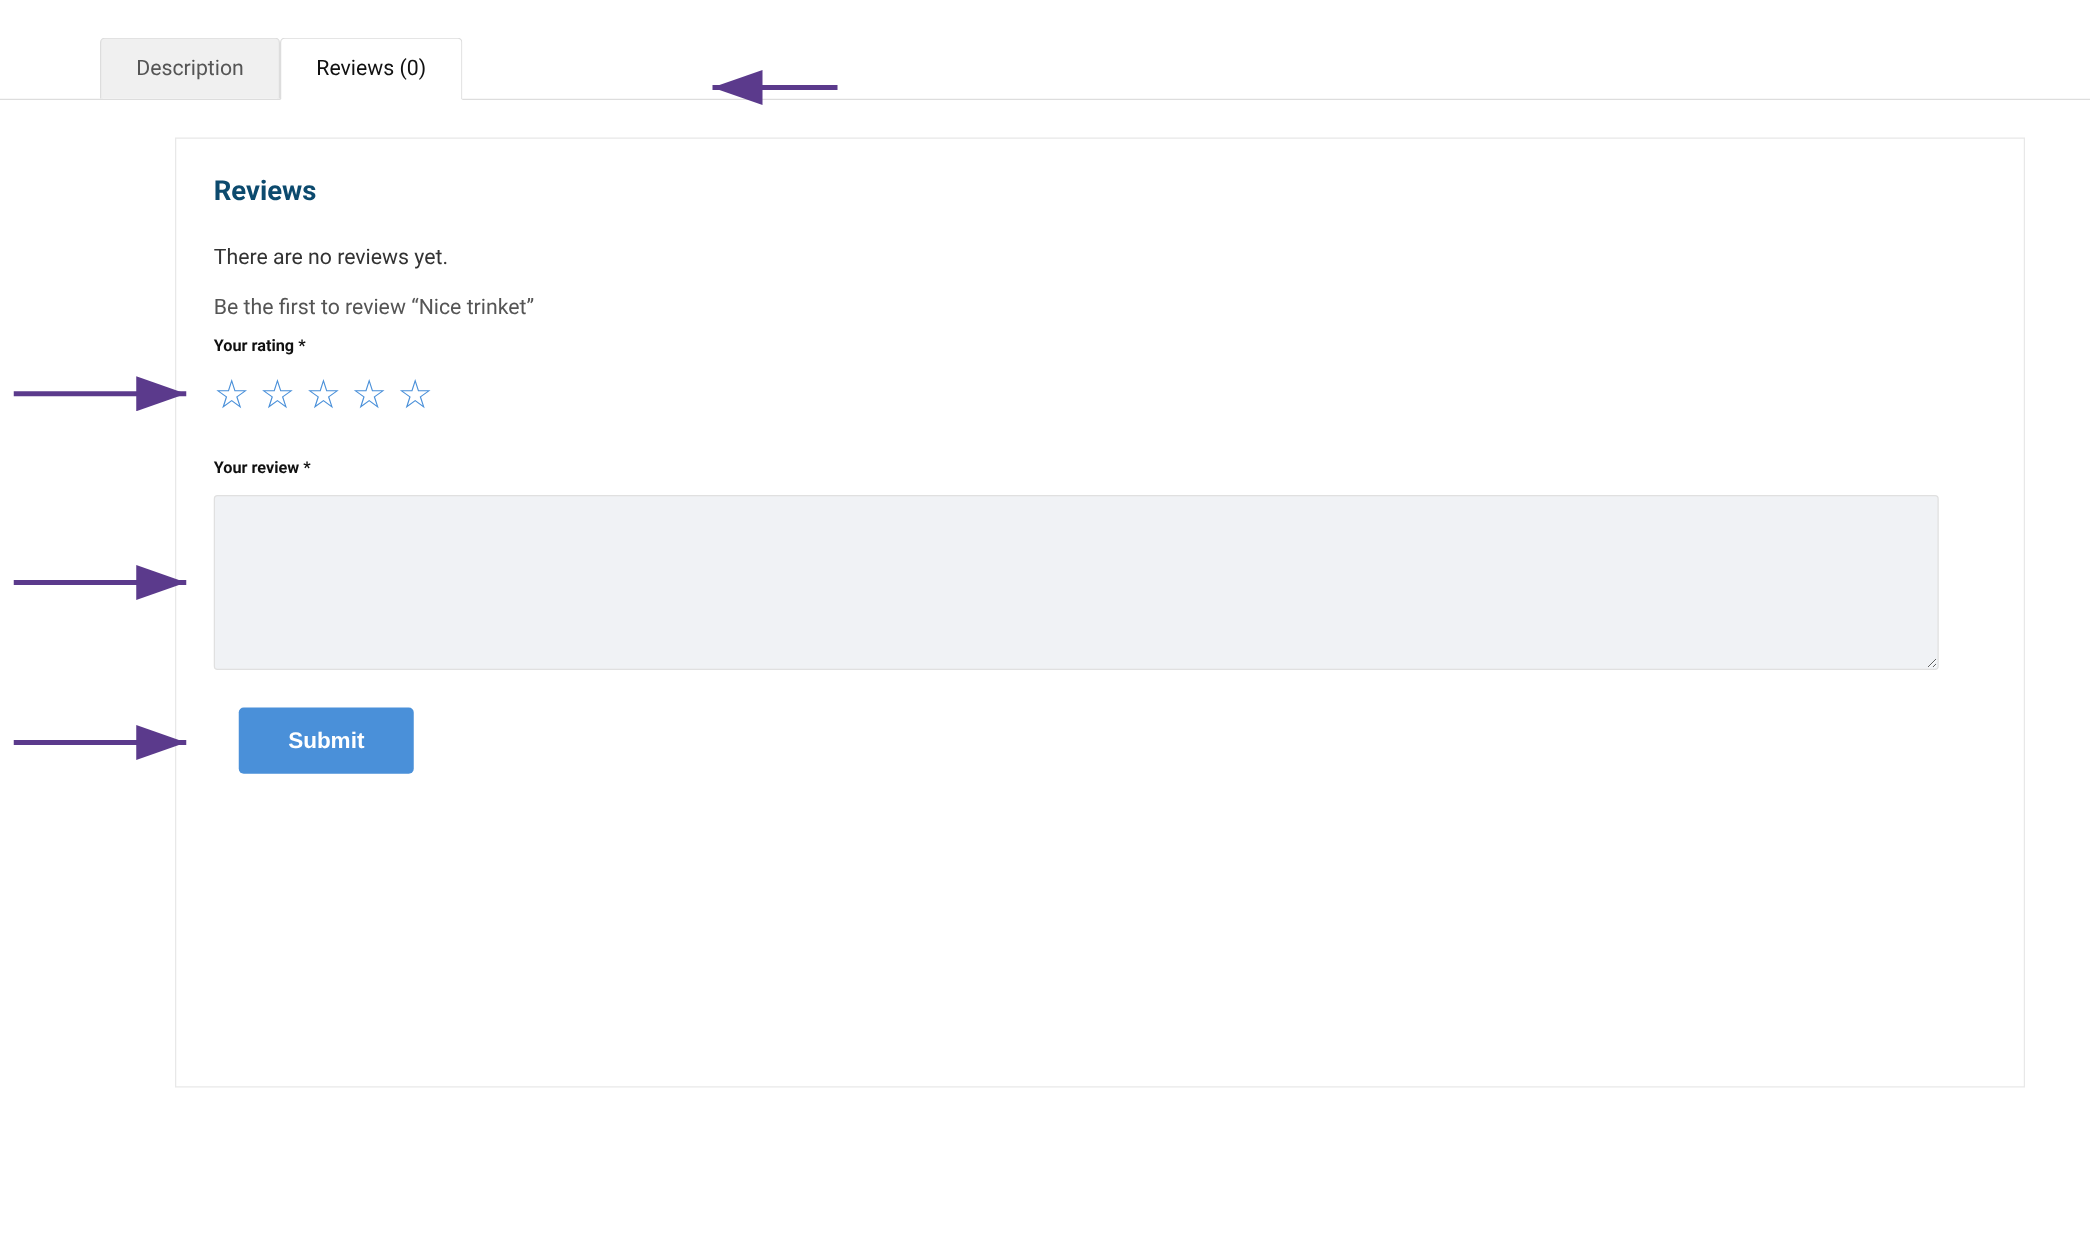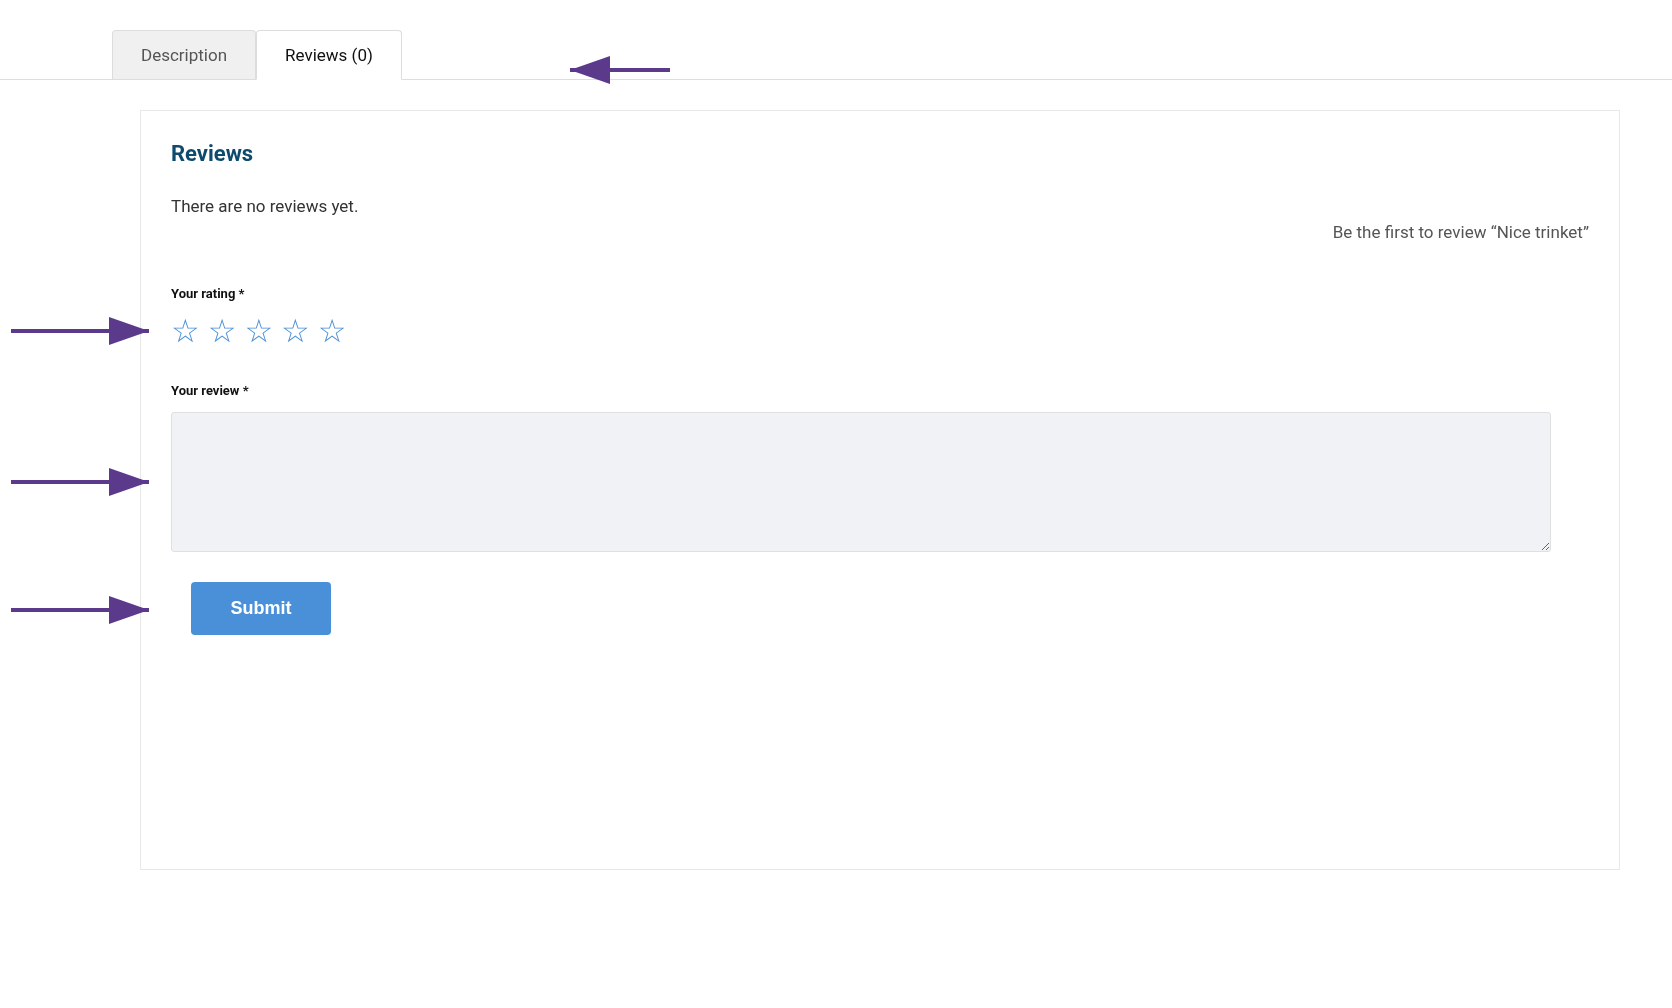--- a/index.html
+++ b/index.html
@@ -20,21 +20,21 @@
       width: 100%;
       min-height: 1008px;
       background: #fff;
       position: relative;
     }
 
     
     .tabs-bar {
       display: flex;
       align-items: flex-end;
-      padding-left: 112px;
+      padding-left: 80px;
       padding-top: 30px;
       border-bottom: 1px solid #ddd;
       position: relative;
     }
 
     .tab {
       padding: 14px 28px;
       font-size: 17px;
       cursor: pointer;
       border: 1px solid #ddd;
@@ -67,28 +67,27 @@
     .section-title {
       font-size: 22px;
       font-weight: 700;
       margin-bottom: 30px;
       color: #0c4a6e;
     }
 
     .no-reviews-text {
       font-size: 17px;
       color: #333;
-      margin-bottom: 6px;
+      margin-bottom: 20px;
     }
 
     .be-first-text {
       font-size: 17px;
       color: #555;
-      margin-bottom: 44px;
-      text-align: right;
+      margin-bottom: 14px;
     }
 
     .field-label {
       font-size: 13px;
       font-weight: 700;
       color: #111;
       margin-bottom: 14px;
     }
 
     .required-star {

